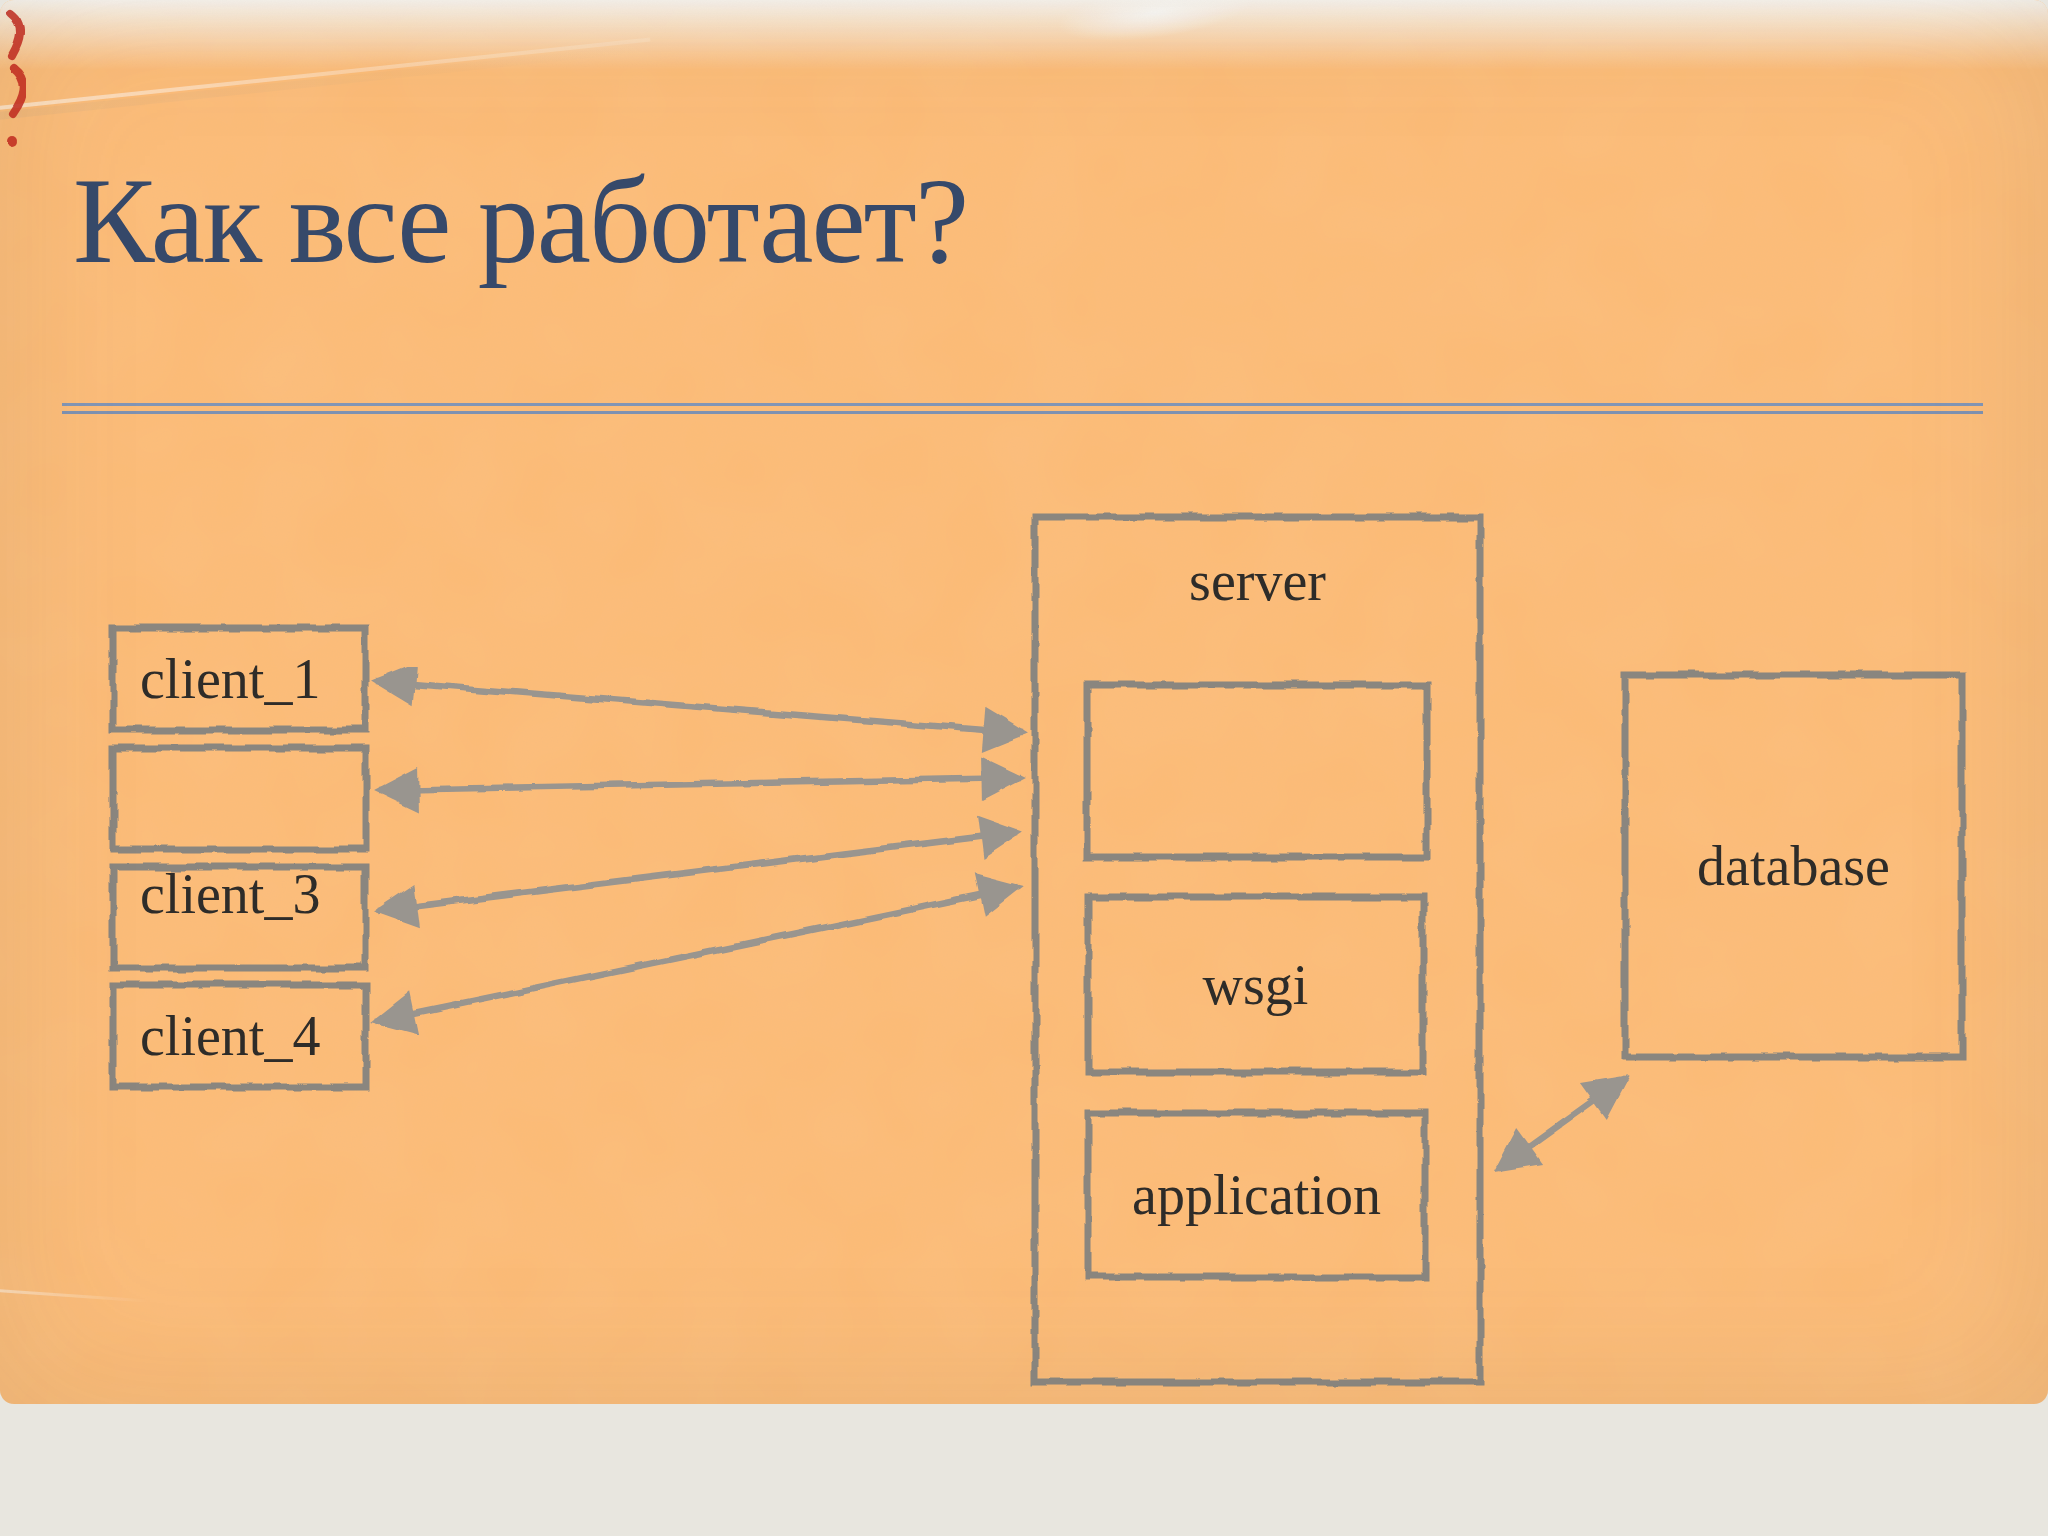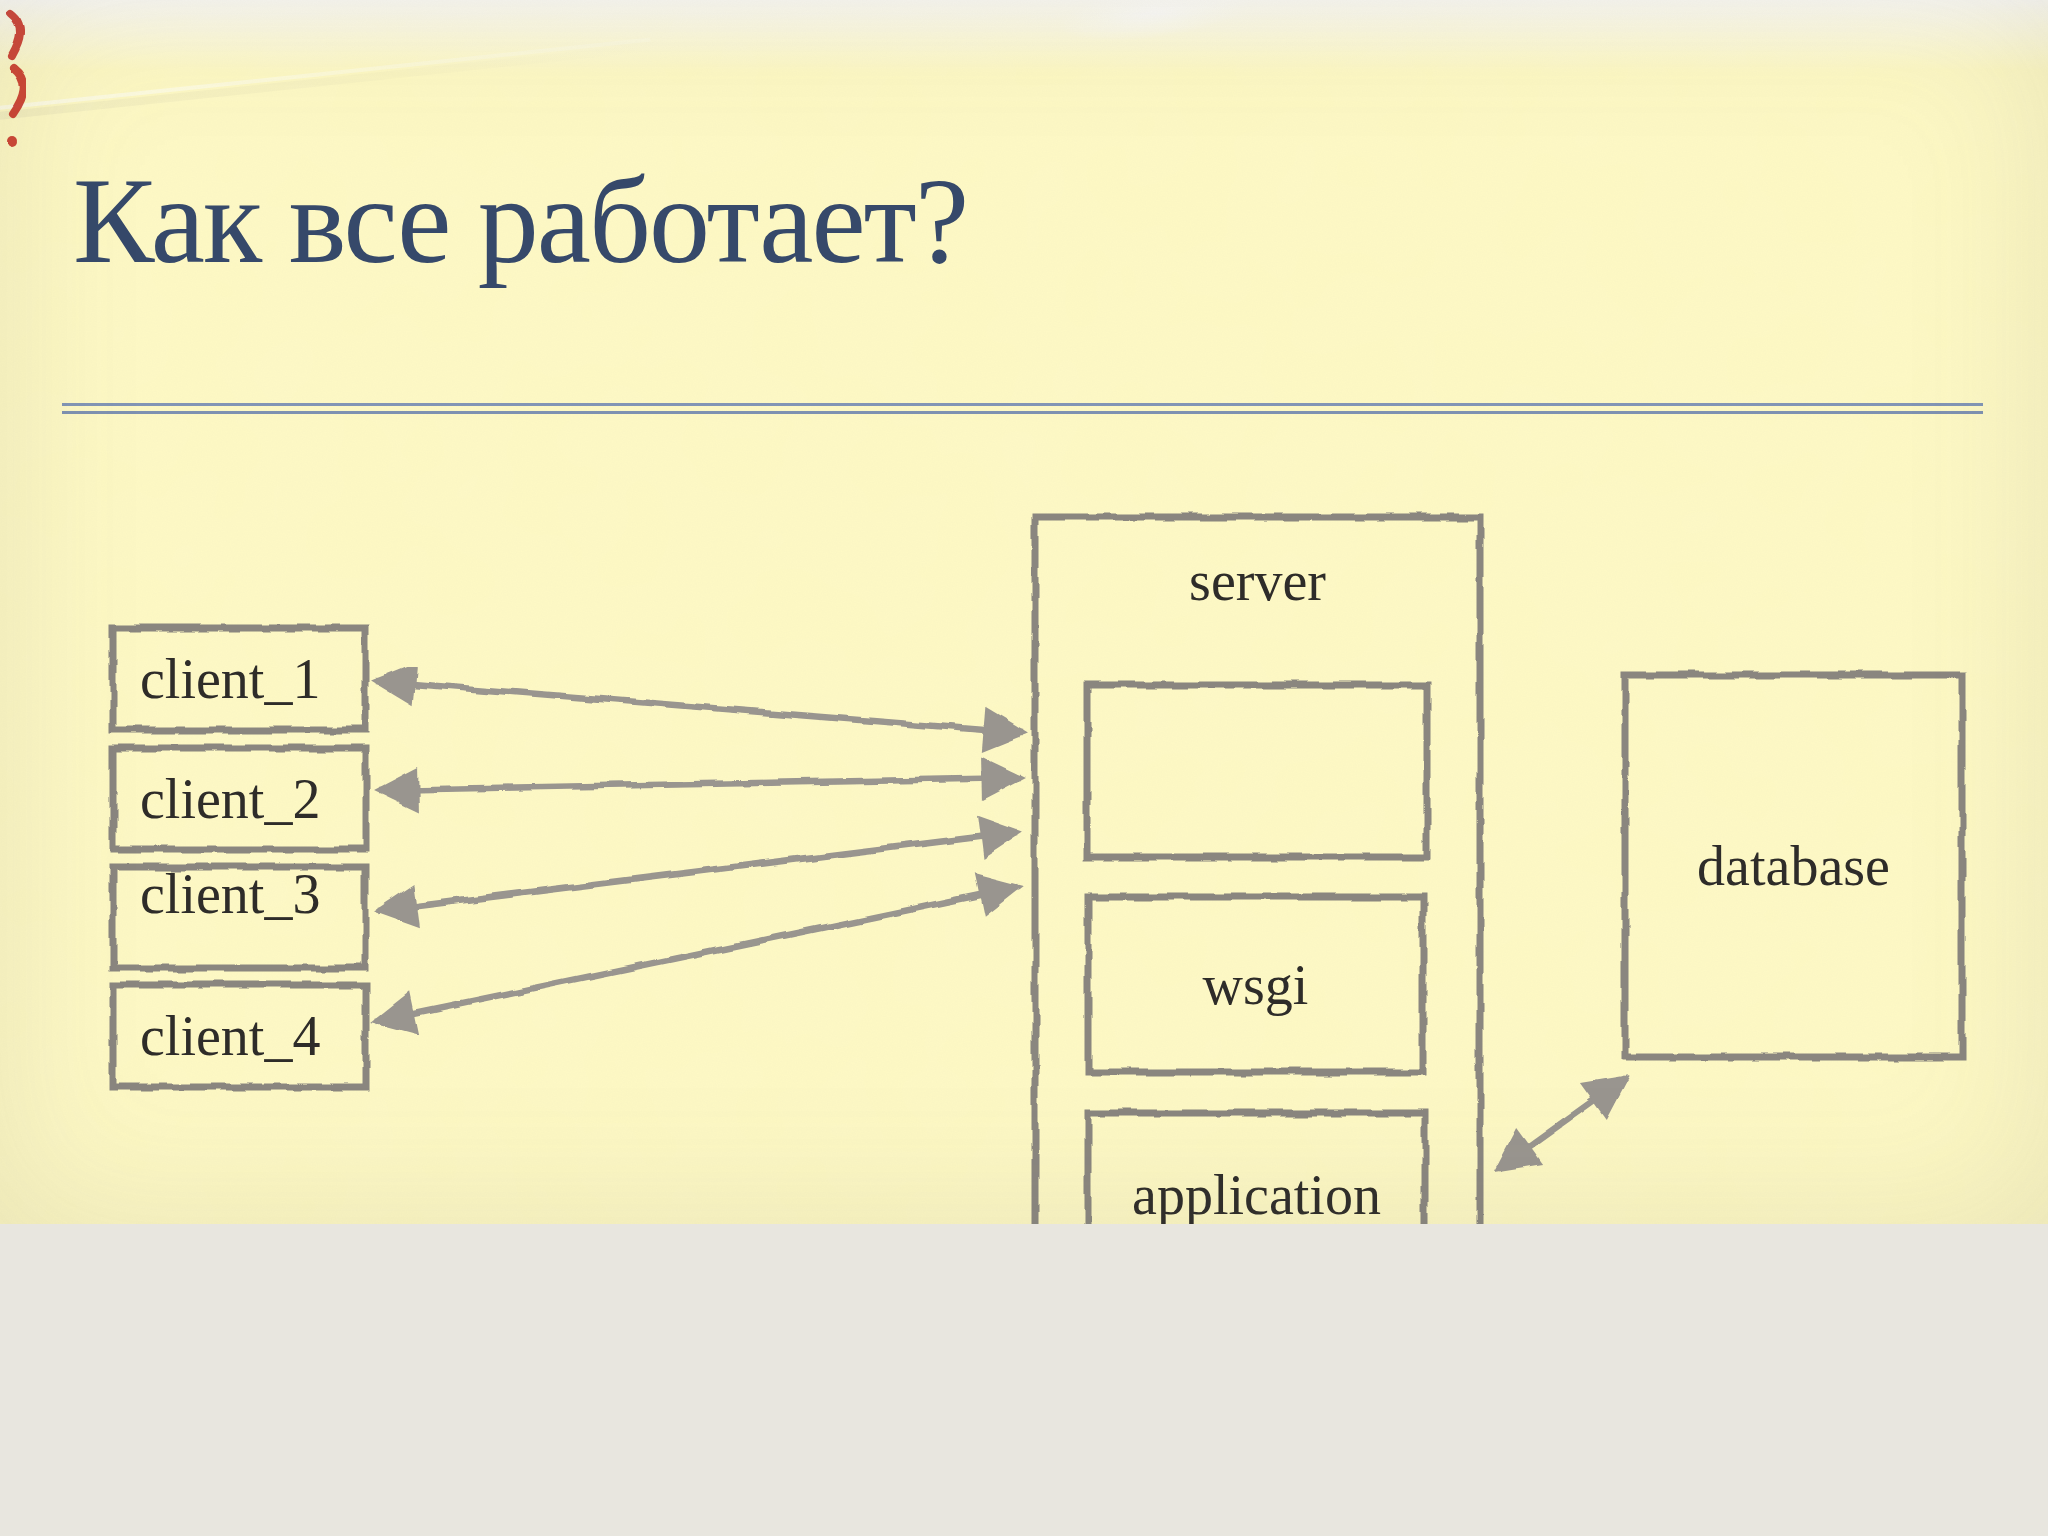--- a/index.html
+++ b/index.html
@@ -1,19 +1,20 @@
 <!DOCTYPE html>
 <html><head>
 <meta charset="utf-8">
 <style>
   html,body{margin:0;padding:0;background:#e8e6df;}
   .stage{
-    position:relative;width:2048px;height:1224px;overflow:hidden;
-    background:#fef9c3;
+    position:relative;width:2048px;height:1404px;overflow:hidden;
+    background:#fdba74;
     font-family:"Liberation Serif","DejaVu Serif",serif;
+    border-radius:14px;
   }
   .stage::after{
     content:"";position:absolute;inset:0;pointer-events:none;
     box-shadow:inset 0 0 150px rgba(110,105,92,.13);
   }
   
   .top-band{position:absolute;left:0;top:0;width:2048px;height:70px;
     background:linear-gradient(to bottom,rgba(252,251,248,.95),rgba(252,251,248,0));}
   .crease-tl{position:absolute;left:-8px;top:72px;width:660px;height:4px;
     background:linear-gradient(to right,rgba(255,255,255,.55),rgba(255,255,255,.15));
@@ -131,23 +132,20 @@
 
   <div class="rule">
     <div class="rule-line1"></div>
     <div class="rule-gap"></div>
     <div class="rule-line2"></div>
   </div>
 
   <div class="box client c1">
     <span class="lbl">client_1</span>
   </div>
-  <div class="box client c2">
-    <span class="lbl">client_2</span>
-  </div>
   <div class="box client c3">
     <span class="lbl">client_3</span>
   </div>
   <div class="box client c4">
     <span class="lbl">client_4</span>
   </div>
 
   <div class="server-box">
     <div class="server-title lbl">server</div>
     <div class="component comp-wsgi">

